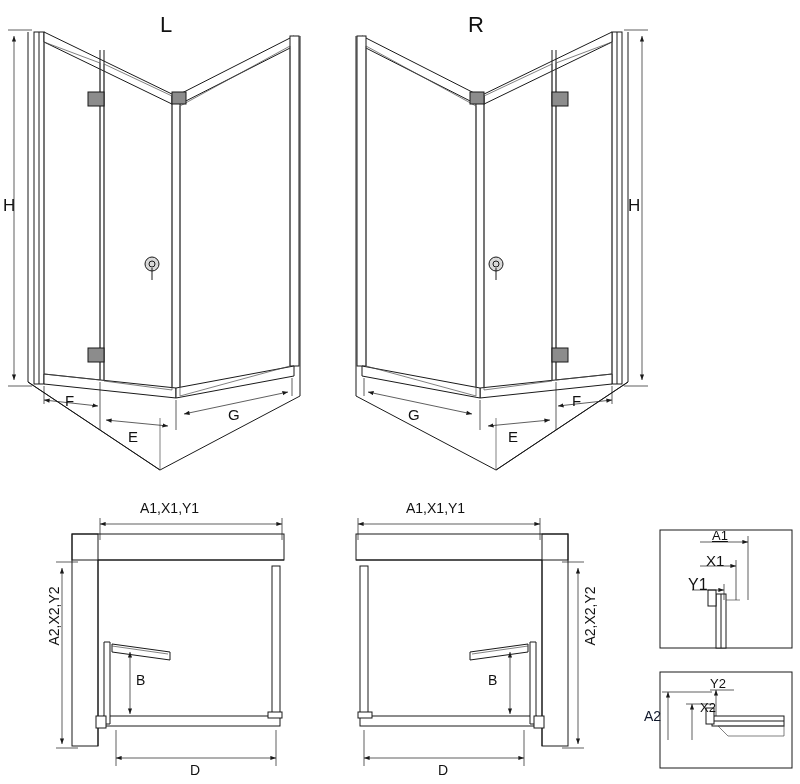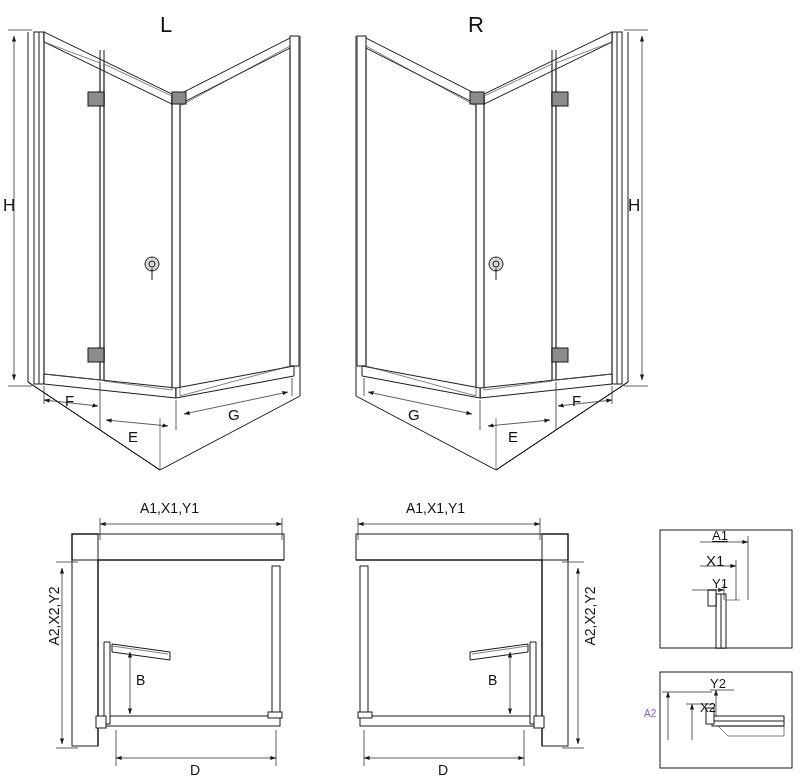--- a/index.html
+++ b/index.html
@@ -268,19 +268,19 @@
     <div style="position:absolute; left:530px; top:608px; width:120px; font-size:14px; color:#111; transform:rotate(-90deg); transform-origin:center; text-align:center;">A2,X2,Y2</div>
 
     <div style="position:absolute; left:136px; top:672px; font-size:14px; color:#111;">B</div>
     <div style="position:absolute; left:488px; top:672px; font-size:14px; color:#111;">B</div>
 
     <div style="position:absolute; left:190px; top:762px; font-size:14px; color:#111;">D</div>
     <div style="position:absolute; left:438px; top:762px; font-size:14px; color:#111;">D</div>
 
     <div style="position:absolute; left:712px; top:528px; font-size:13px; color:#111;text-decoration:underline;">A1</div>
     <div style="position:absolute; left:706px; top:552px; font-size:15px; color:#111;">X1</div>
-    <div style="position:absolute; left:688px; top:576px; font-size:13px; color:#111;margin-left:24px;">Y1</div>
-
-    <div style="position:absolute; left:644px; top:708px; font-size:10px; color:#8b5cf6;">A2</div>
+    <div style="position:absolute; left:688px; top:576px; font-size:16px; color:#111;">Y1</div>
+
+    <div style="position:absolute; left:644px; top:708px; font-size:14px; color:#0f172a;">A2</div>
     <div style="position:absolute; left:700px; top:700px; font-size:13px; color:#111;">X2</div>
     <div style="position:absolute; left:710px; top:676px; font-size:13px; color:#111;text-align:right;">Y2</div>
   </div>
 </div>
 
 </body></html>

